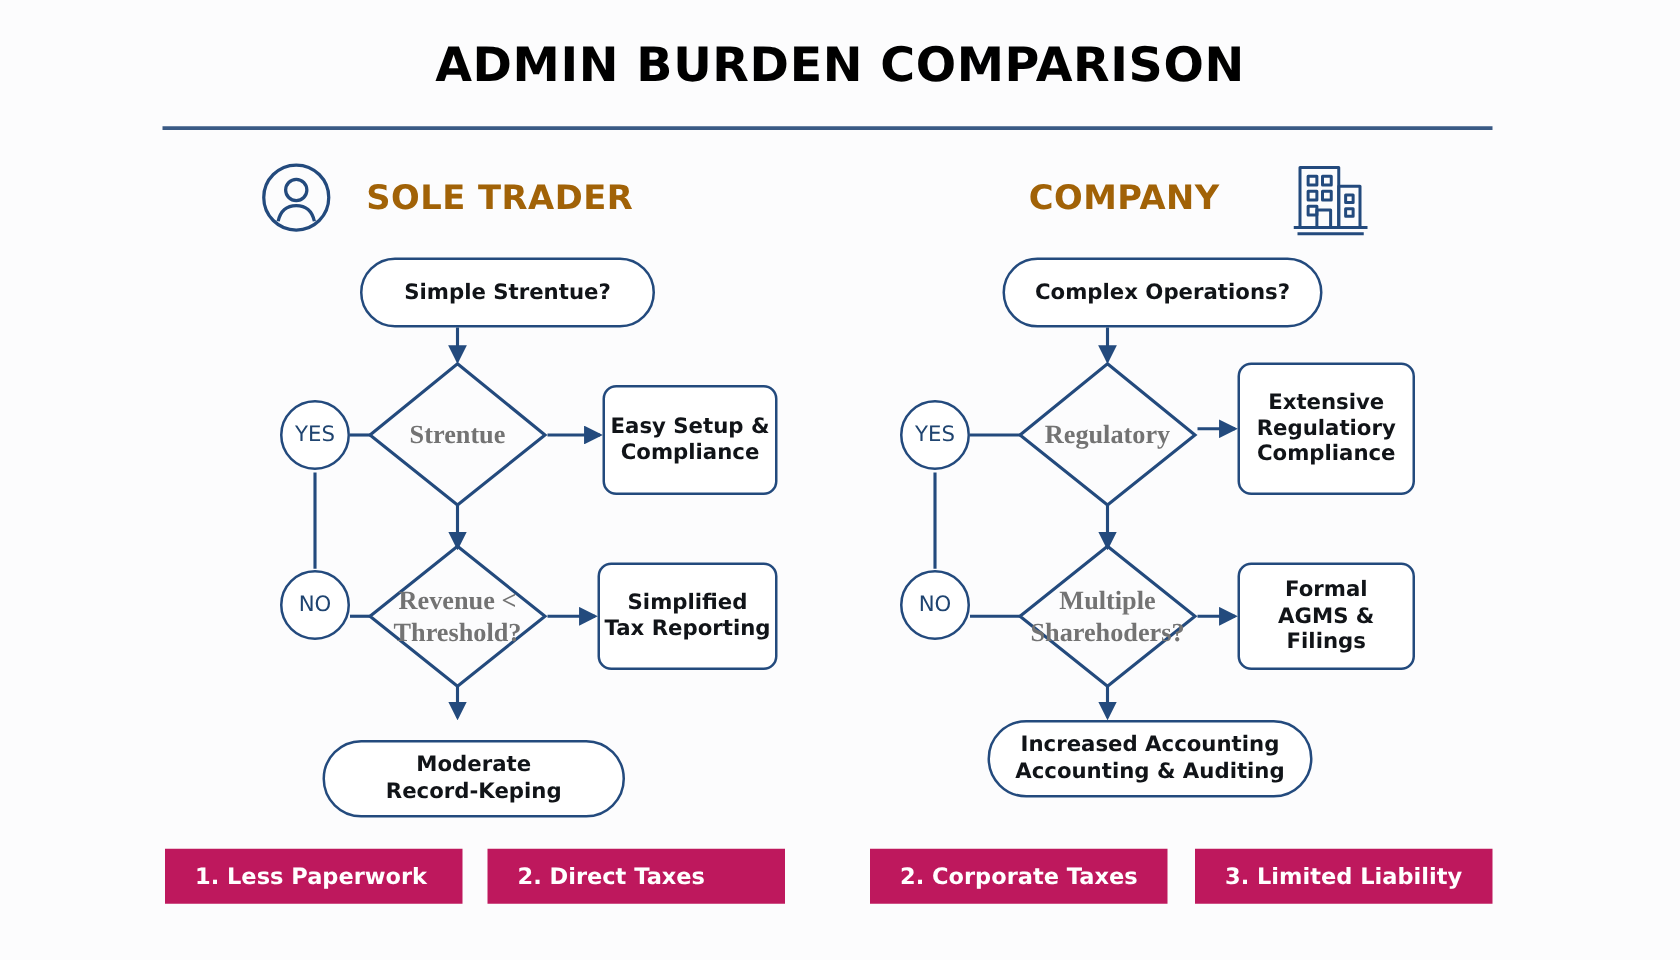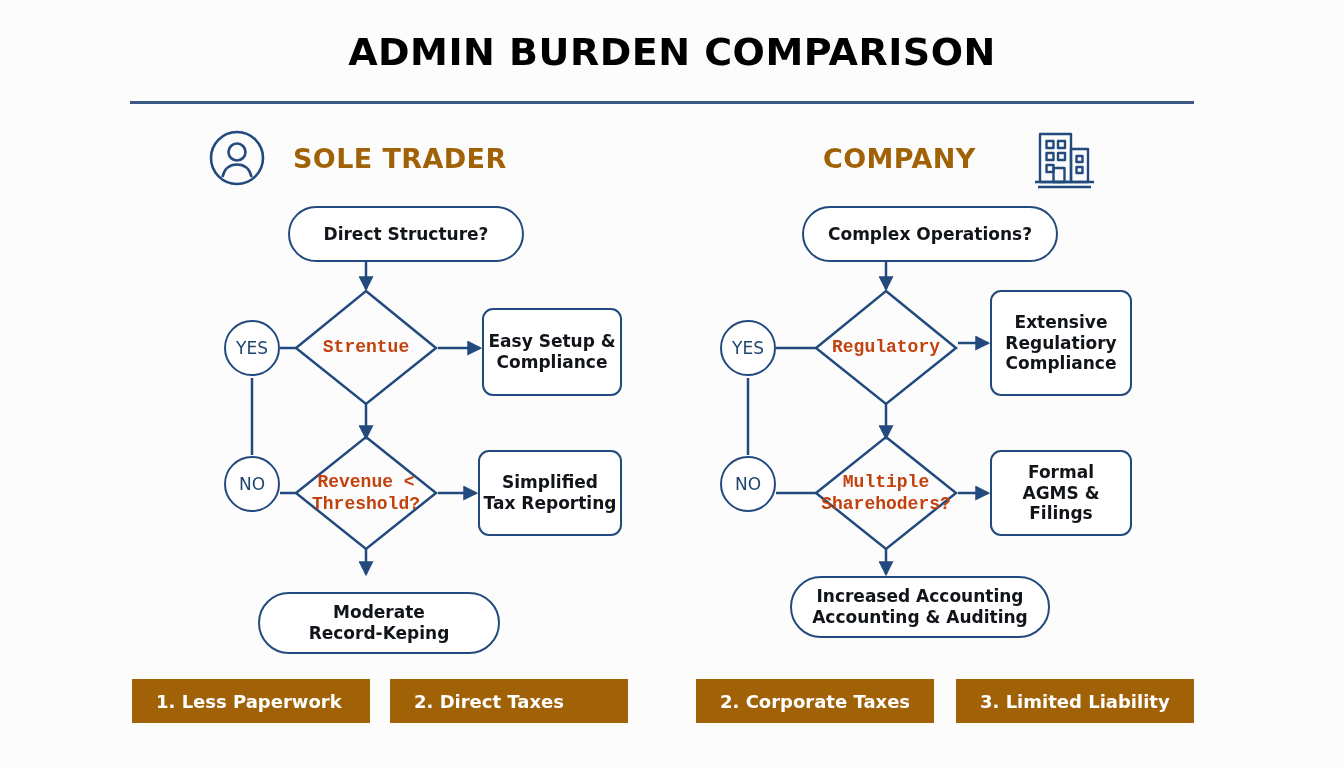--- a/index.html
+++ b/index.html
@@ -64,29 +64,29 @@
     display:flex;align-items:center;justify-content:center;
     color:#1f4470;
     font-size:17px;font-weight:normal;
     font-family:"DejaVu Sans", sans-serif;
   }
 
   
   .diamond-text{
     display:flex;align-items:center;justify-content:center;
     text-align:center;
-    color:#c2410c;font-size:18px;font-weight:600;line-height:1.2;
-    font-family:Liberation Mono, monospace;
+    color:#737373;font-size:21px;font-weight:600;line-height:1.2;
+    font-family:Liberation Serif, serif;
     pointer-events:none;
   }
 
   
   .footer-bar{
     box-sizing:border-box;
-    background:#a16207;
+    background:#be185d;
     color:#ffffff;
     display:flex;align-items:center;
     padding-left:24px;
     font-size:18px;font-weight:bold;
     font-family:"DejaVu Sans", sans-serif;
     height:44px;
   }
 
   svg.lines{position:absolute;left:0;top:0;width:1344px;height:768px;pointer-events:none;}
 </style>
@@ -159,21 +159,21 @@
       <rect x="26" y="23" width="7" height="7"></rect>
       <rect x="14.5" y="35" width="7" height="7"></rect>
       <rect x="44.5" y="26" width="6" height="6"></rect>
       <rect x="44.5" y="37" width="6" height="6"></rect>
       <rect x="21.5" y="38" width="11" height="14"></rect>
       <line x1="3" y1="52" x2="62" y2="52"></line>
       <line x1="6" y1="57" x2="59" y2="57"></line>
     </svg>
   </div>
 
-  <div class="abs node pill" style="left:288px;top:206px;width:236px;height:56px;">Direct Structure?</div>
+  <div class="abs node pill" style="left:288px;top:206px;width:236px;height:56px;">Simple Strentue?</div>
 
   <div class="abs diamond-text" style="left:296px;top:291px;width:140px;height:113px;">Strentue</div>
 
   <div class="abs node rect" style="left:482px;top:308px;width:140px;height:88px;white-space:pre-line;">Easy Setup &amp;
 Compliance</div>
 
   <div class="abs circle-label" style="left:224px;top:320px;width:56px;height:56px;">YES</div>
 
   <div class="abs diamond-text" style="left:296px;top:437px;width:140px;height:113px;white-space:pre-line;">Revenue &lt;
 Threshold?</div>

